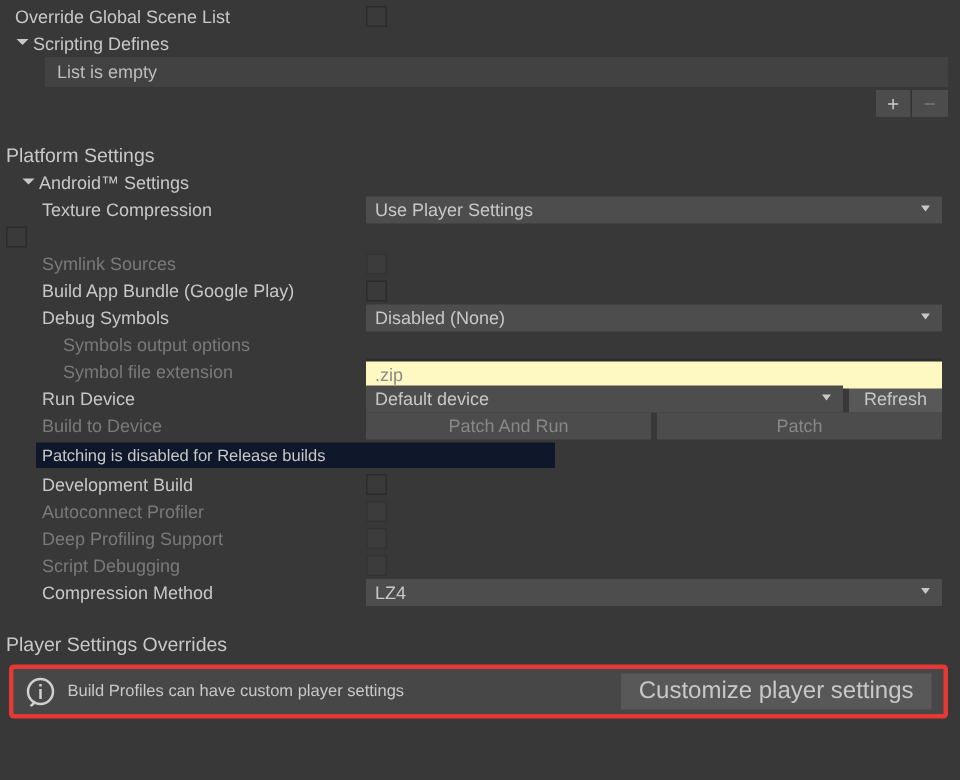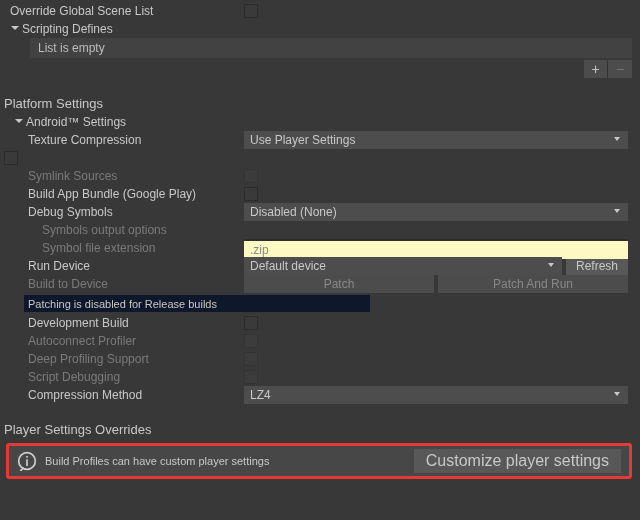--- a/index.html
+++ b/index.html
@@ -168,22 +168,22 @@
     </div>
     <div class="btn">Refresh</div>
   </div>
 </div>
 
 <div class="row disabled">
   <div class="label-col" style="padding-left:24px;">
       <span>Build to Device</span>
     </div>
   <div class="field-col" style="padding-right:8px;">
+    <div class="btn wide dim">Patch And Run</div>
     <div class="btn wide dim">Patch</div>
-    <div class="btn wide dim">Patch And Run</div>
   </div>
 </div>
 
 <div class="info-pill">
   <span>Patching is disabled for Release builds</span>
 </div>
 
 <div class="row">
   <div class="label-col" style="padding-left:24px;">
       <span>Development Build</span>

